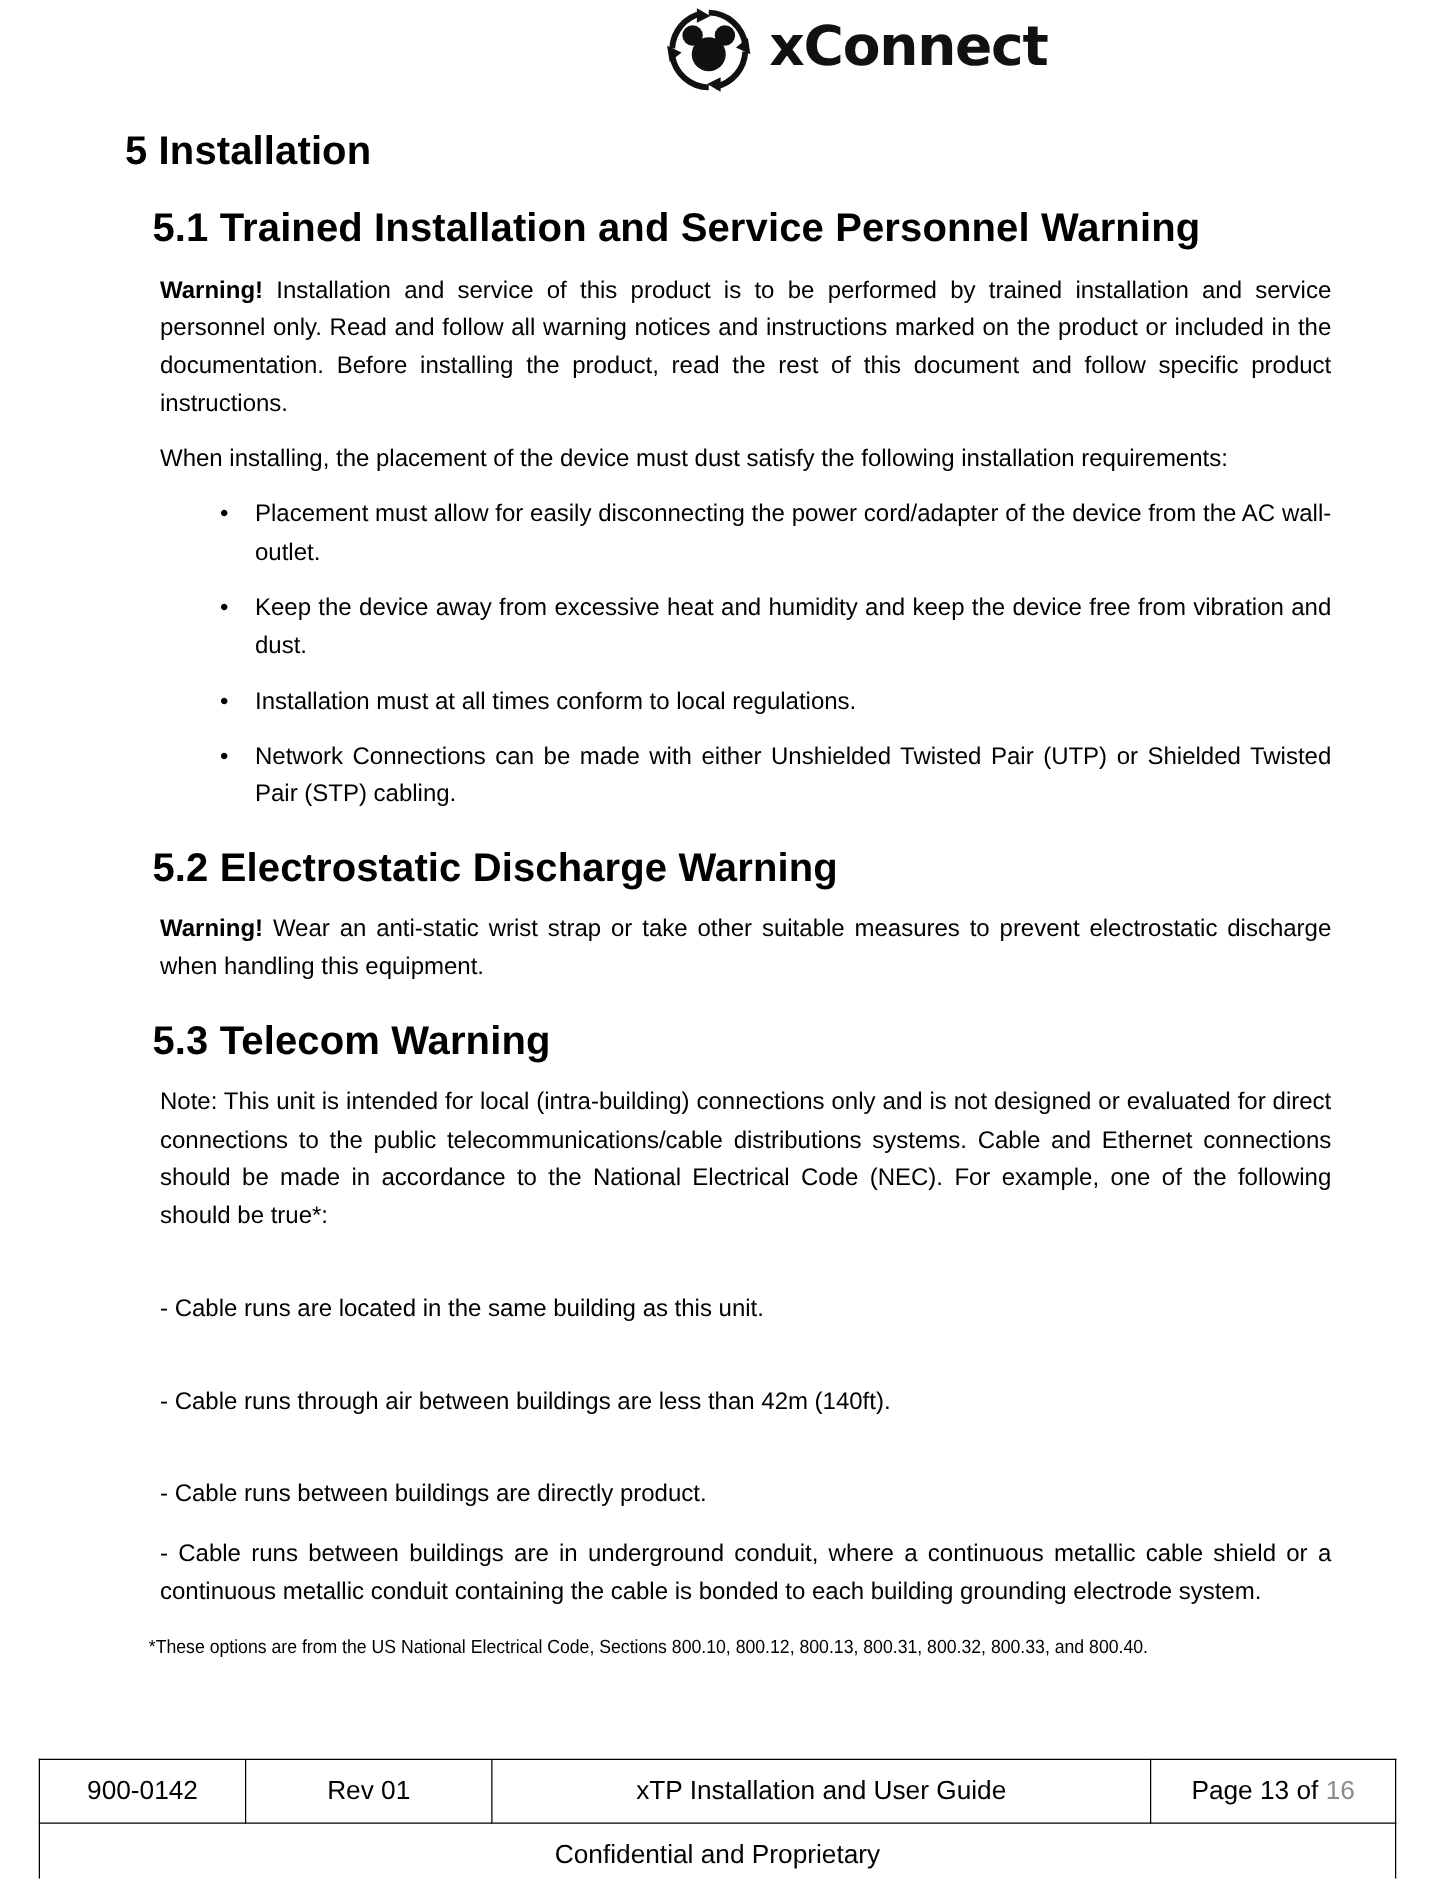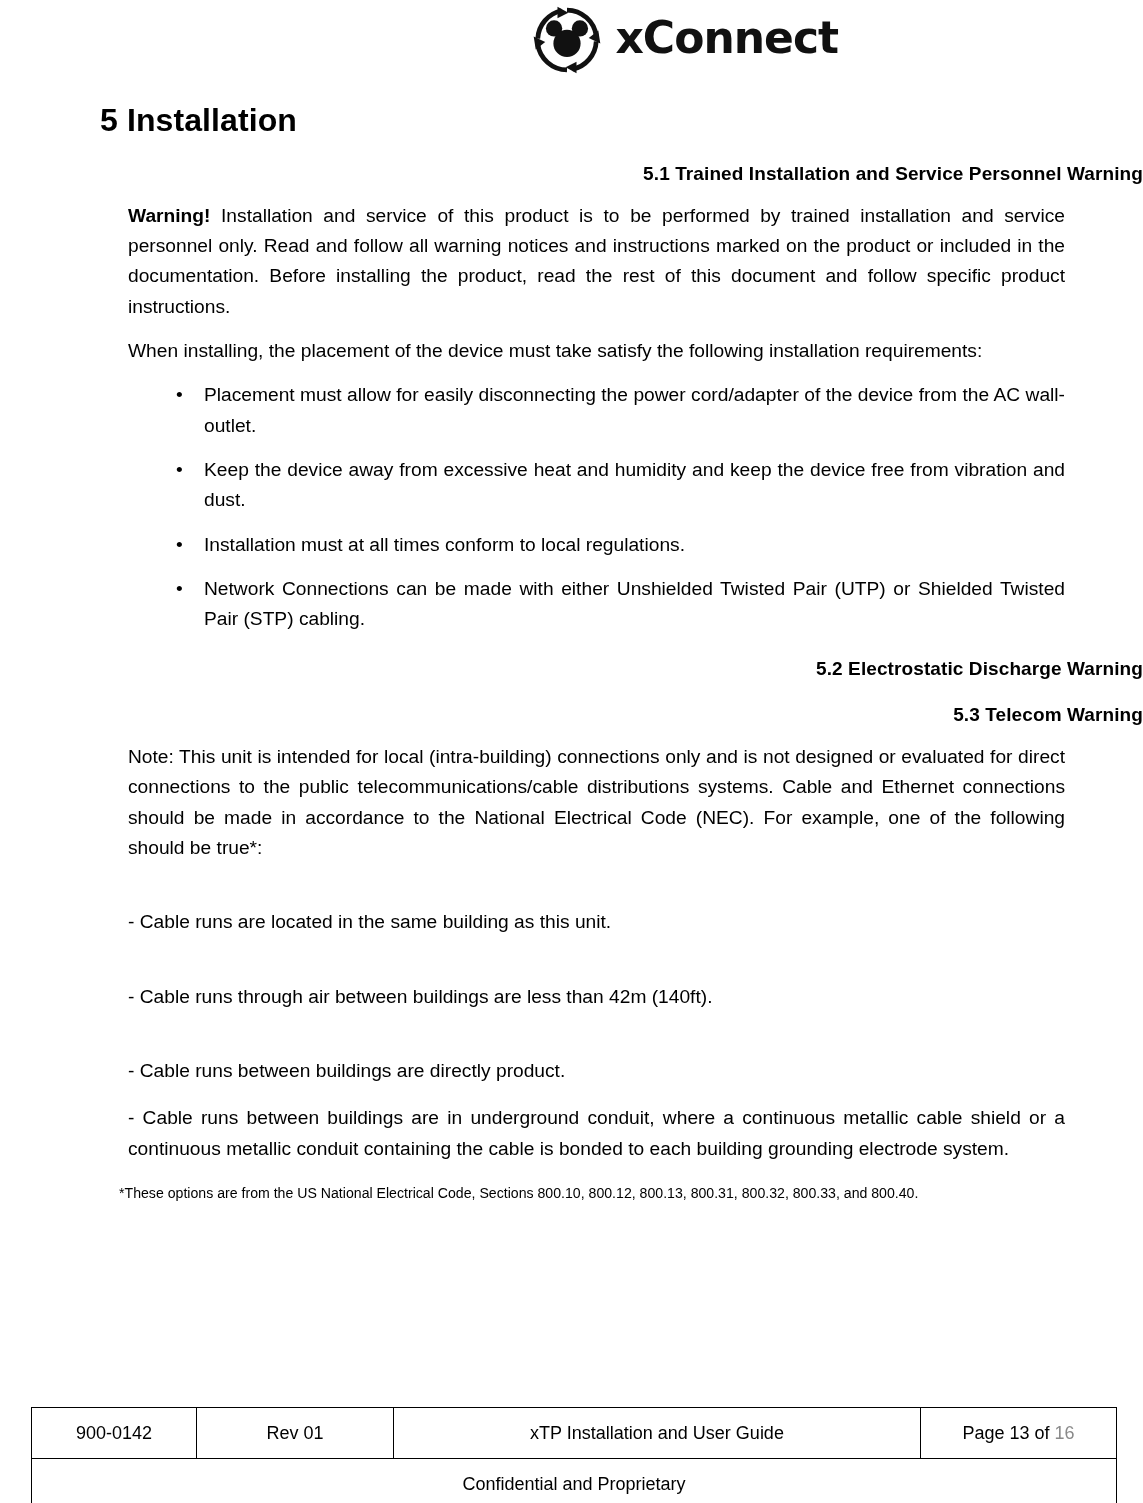--- a/index.html
+++ b/index.html
@@ -61,27 +61,26 @@
 
   h1.sec {
     font-size: 32px;
     font-weight: bold;
     margin: 18px 0 0 0;
     padding-left: 100px;
     letter-spacing: 0.1px;
     line-height: 1.25;
   }
   h2.sec {
-    font-size: 19px;
+    font-size: 32px;
     font-weight: bold;
     margin: 22px 0 0 0;
     padding-left: 122px;
     letter-spacing: 0.1px;
     line-height: 1.3;
-    text-align: right;
   }
   p.body {
     font-size: 19.2px;
     line-height: 1.58;
     margin: 14px 0 0 0;
     padding-left: 128px;
     padding-right: 78px;
     text-align: justify;
     text-justify: inter-word;
   }
@@ -141,21 +140,21 @@
     width: 1081px;
   }
   table.footer-table {
     width: 1081px;
     border-collapse: collapse;
     table-layout: fixed;
   }
   table.footer-table td {
     border: 1px solid #000000;
     height: 50px;
-    font-size: 18px;
+    font-size: 21px;
     padding: 0 0 0 0;
     vertical-align: middle;
   }
   td.c1 { width: 164px; text-align: center; }
   td.c2 { width: 196px; text-align: center; }
   td.c3 { width: 526px; text-align: center; padding-left: 22px; margin-left: 27px; }
   td.c4 { width: 195px; text-align: center; }
   td.conf {
     border: none;
     border-top: 1px solid #000000;
@@ -199,31 +198,32 @@
   </div>
 
   <div class="content">
 
     <h1 class="sec">5 Installation</h1>
 
     <h2 class="sec">5.1 Trained Installation and Service Personnel Warning</h2>
 
     <p class="body"><b>Warning!</b><span> Installation and service of this product is to be performed by trained installation and service personnel only. Read and follow all warning notices and instructions marked on the product or included in the documentation. Before installing the product, read the rest of this document and follow specific product instructions.</span></p>
 
-    <p class="body">When installing, the placement of the device must take satisfy the following installation requirements:</p>
+    <p class="body">When installing, the placement of the device must dust satisfy the following installation requirements:</p>
 
     <ul class="bullets">
       <li><span class="bullet-dot">•</span><span>Placement must allow for easily disconnecting the power cord/adapter of the device from the AC wall-outlet.</span></li>
       <li><span class="bullet-dot">•</span><span>Keep the device away from excessive heat and humidity and keep the device free from vibration and dust.</span></li>
       <li><span class="bullet-dot">•</span><span>Installation must at all times conform to local regulations.</span></li>
       <li><span class="bullet-dot">•</span><span>Network Connections can be made with either Unshielded Twisted Pair (UTP) or Shielded Twisted Pair (STP) cabling.</span></li>
     </ul>
 
     <h2 class="sec">5.2 Electrostatic Discharge Warning</h2>
 
+    <p class="body"><b>Warning!</b><span> Wear an anti-static wrist strap or take other suitable measures to prevent electrostatic discharge when handling this equipment.</span></p>
 
     <h2 class="sec">5.3 Telecom Warning</h2>
 
     <p class="body">Note: This unit is intended for local (intra-building) connections only and is not designed or evaluated for direct connections to the public telecommunications/cable distributions systems. Cable and Ethernet connections should be made in accordance to the National Electrical Code (NEC). For example, one of the following should be true*:</p>
 
     <p class="dash single">- Cable runs are located in the same building as this unit.</p>
     <p class="dash single">- Cable runs through air between buildings are less than 42m (140ft).</p>
     <p class="dash single">- Cable runs between buildings are directly product.</p>
     <p class="dash">- Cable runs between buildings are in underground conduit, where a continuous metallic cable shield or a continuous metallic conduit containing the cable is bonded to each building grounding electrode system.</p>
 

